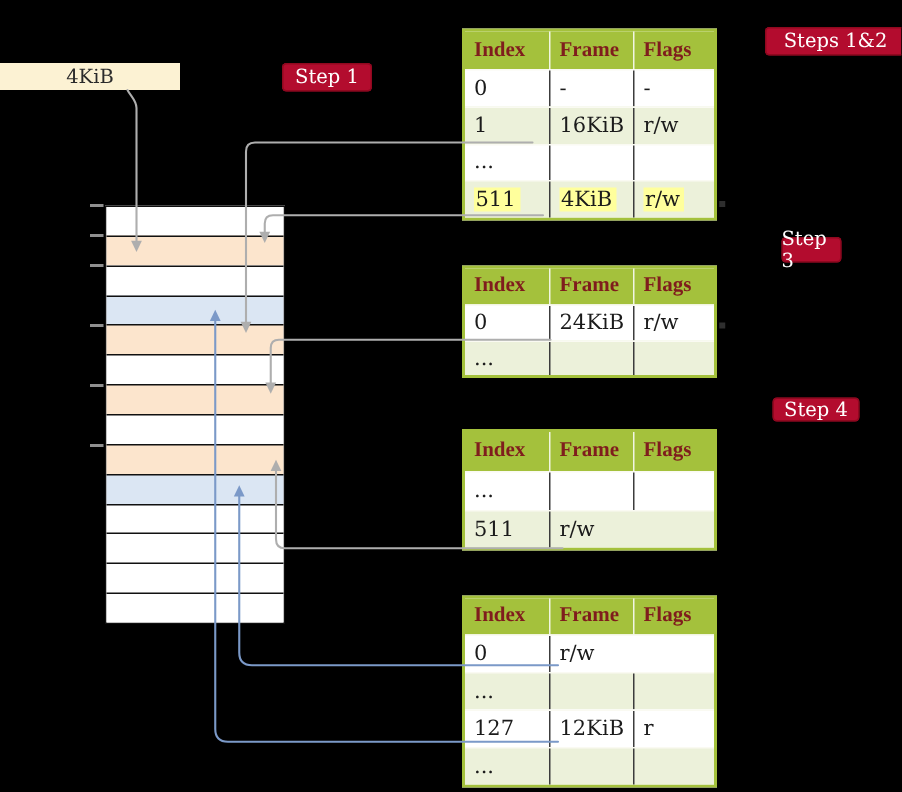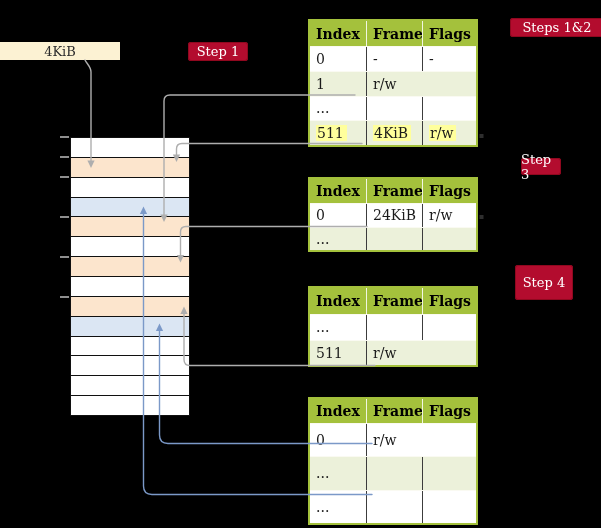--- a/index.html
+++ b/index.html
@@ -15,21 +15,21 @@
   }
   
   .badge{
     position:absolute;background:#b30c2e;color:#fff;font-size:13px;
     border-radius:3px;display:flex;align-items:center;justify-content:center;
     box-shadow:0 0 0 1px #90081f inset;
   }
   .badge-step0 {left:188px;top:42px; width:60px;height:19px;}
   .badge-steps12{left:510px;top:18px; width:94px;height:19px;}
   .badge-step3 {left:521px;top:158px;width:40px;height:17px;}
-  .badge-step4 {left:515px;top:265px;width:58px;height:35px;}
+  .badge-step4 {left:515px;top:265px;width:58px;height:16px;}
   
   .mem{
     position:absolute;left:70px;top:137px;width:120px;height:279px;
     border:1px solid #101010;box-sizing:border-box;
     display:flex;flex-direction:column;background:#fff;
   }
   .mem-row{flex:1;border-top:1px solid #101010;background:#ffffff;}
   .mem-row:first-child{border-top:none;}
   .mem-row[data-kind="pagetable"]{background:#fce5cd;}
   .mem-row[data-kind="data"]{background:#dbe6f3;}
@@ -39,21 +39,21 @@
   .tick-4{top:216px}.tick-5{top:256px}.tick-6{top:296px}
   
   .ptable{
     position:absolute;left:308px;width:170px;box-sizing:border-box;
     border:2px solid #a4c13c;display:flex;flex-direction:column;background:#fff;
   }
   #t0{top:19px;height:128px;}
   #t1{top:177px;height:75px;}
   #t2{top:286px;height:81px;}
   #t3{top:397px;height:128px;}
-  .thead{background:#a4c13c;display:flex;color:#000000;font-weight:bold;font-size:14px;}
+  .thead{background:#a4c13c;display:flex;color:#7f1d1d;font-weight:bold;font-size:14px;font-family:Liberation Serif, serif;}
   #t0 .thead{height:25px;} #t1 .thead{height:24px;}
   #t2 .thead{height:26px;} #t3 .thead{height:24px;}
   .tbody{flex:1;display:flex;flex-direction:column;}
   .trow{flex:1;display:flex;border-top:1px solid #fafaf2;font-size:14px;color:#1b1b1b;background:#fff;}
   .trow:nth-child(even){background:#ecf1da;}
   .hc,.td{display:flex;align-items:center;padding-left:6px;box-sizing:border-box;overflow:hidden;}
   .c1{width:56px;} .c2{width:56px;} .c3{flex:1;}
   .thead .c2,.thead .c3{border-left:1px solid rgba(255,255,255,.85);}
   .trow .c2,.trow .c3{border-left:1px solid #3c3c3c;}
   .hl{background:#ffff9c;padding:0 3px 0 1px;}
@@ -104,20 +104,21 @@
       <div class="hc c3">Flags</div>
     </div>
     <div class="tbody">
       <div class="trow">
         <div class="td c1">0</div>
         <div class="td c2">-</div>
         <div class="td c3">-</div>
       </div>
       <div class="trow">
         <div class="td c1">1</div>
+        <div class="td c2">16KiB</div>
         <div class="td c3">r/w</div>
       </div>
       <div class="trow">
         <div class="td c1">...</div>
         <div class="td c2"></div>
         <div class="td c3"></div>
       </div>
       <div class="trow">
         <div class="td c1">
             <span class="hl">511</span>
@@ -181,20 +182,25 @@
       <div class="trow">
         <div class="td c1">0</div>
         <div class="td c3">r/w</div>
       </div>
       <div class="trow">
         <div class="td c1">...</div>
         <div class="td c2"></div>
         <div class="td c3"></div>
       </div>
       <div class="trow">
+        <div class="td c1">127</div>
+        <div class="td c2">12KiB</div>
+        <div class="td c3">r</div>
+      </div>
+      <div class="trow">
         <div class="td c1">...</div>
         <div class="td c2"></div>
         <div class="td c3"></div>
       </div>
     </div>
   </div>
 
   <svg class="overlay" width="601" height="528" viewBox="0 0 601 528">
 
     <path d="M85,60 C87,64 91,67 91,72 L91,160.5" stroke="#aeaeae"></path>

